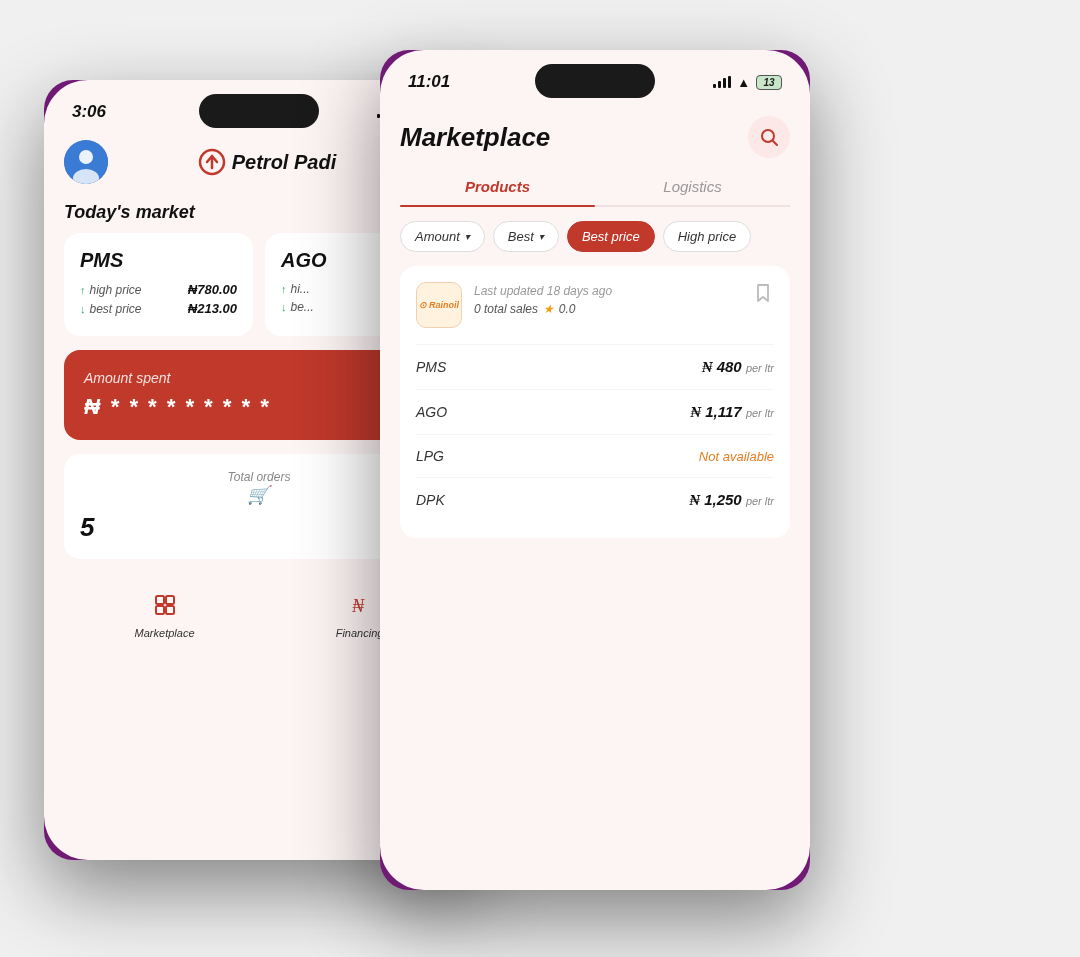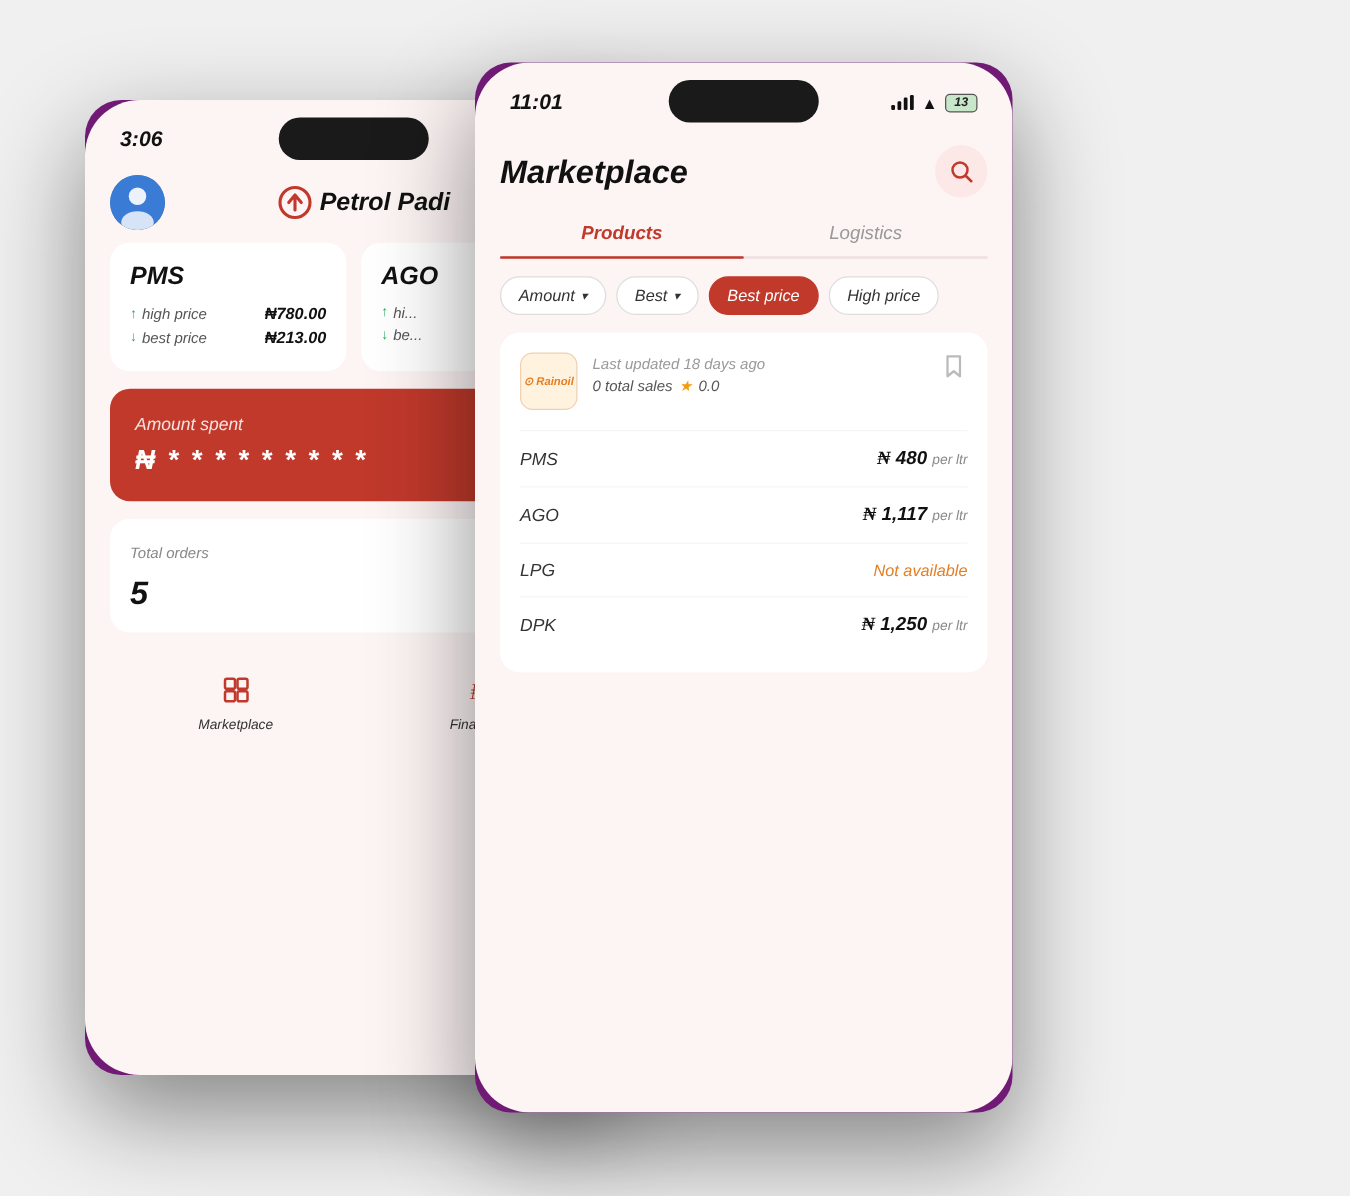--- a/index.html
+++ b/index.html
@@ -43,21 +43,21 @@
       height: 34px;
       background: #1a1a1a;
       border-radius: 20px;
       z-index: 10;
     }
 
     
     .phone-1 {
       width: 430px;
       height: 780px;
-      left: 68px;
+      left: 44px;
       top: 80px;
       z-index: 1;
     }
 
     .phone-1 .phone-inner {
       width: 430px;
       height: 780px;
     }
 
     
@@ -258,20 +258,21 @@
       flex: 1;
     }
 
     .stat-label {
       font-size: 12px;
       color: #888;
       margin-bottom: 6px;
       display: flex;
       justify-content: space-between;
       align-items: center;
+      flex-direction: column;
     }
 
     .stat-icon {
       color: #c0392b;
       font-size: 18px;
     }
 
     .stat-value {
       font-size: 26px;
       font-weight: 700;
@@ -542,20 +543,21 @@
         <span>Petrol Padi</span>
       </div>
       <div>
         <svg width="28" height="28" viewBox="0 0 28 28" fill="none">
           <path d="M14 3 C10 3 7 6 7 10 L7 16 L5 18 L5 20 L23 20 L23 18 L21 16 L21 10 C21 6 18 3 14 3Z" stroke="#333" stroke-width="1.8" fill="none"></path>
           <path d="M11 20 C11 21.7 12.3 23 14 23 C15.7 23 17 21.7 17 20" stroke="#333" stroke-width="1.8" fill="none"></path>
         </svg>
       </div>
     </div>
 
+    <div class="section-title">Today's market</div>
 
     <div class="market-cards">
 
       <div class="market-card">
         <div class="market-card-title">PMS</div>
         <div class="price-row">
           <span class="price-label">
             <span class="arrow-up">↑</span>
             <span>high price</span>
           </span>

